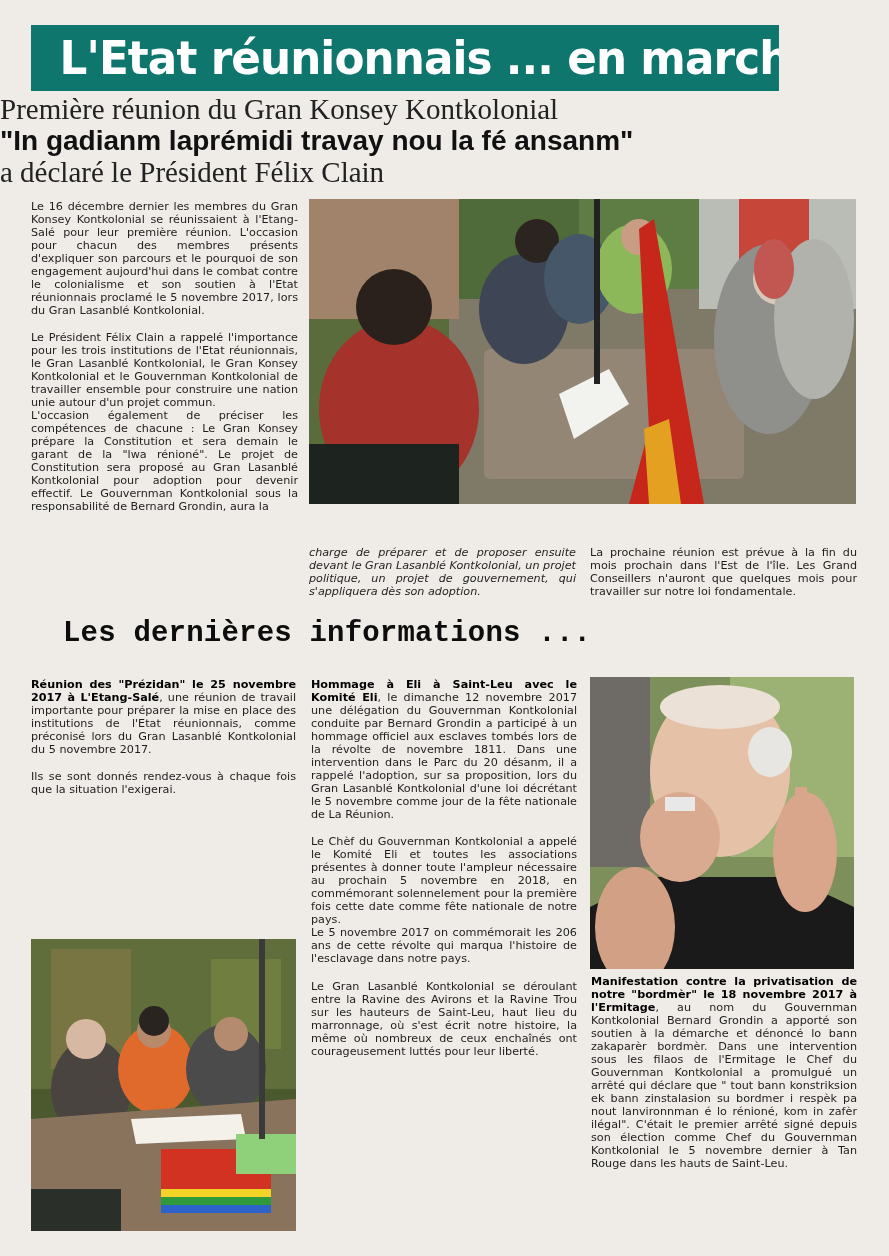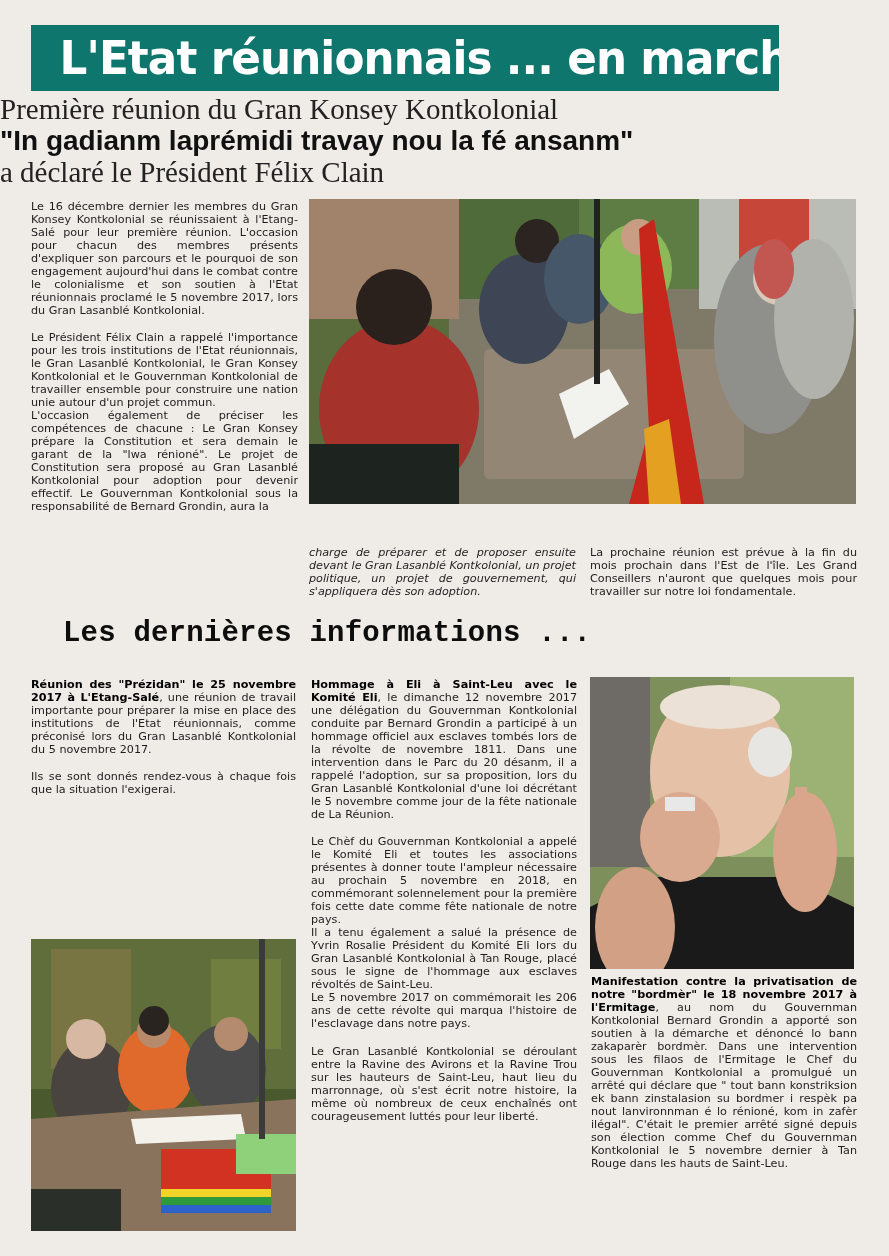--- a/index.html
+++ b/index.html
@@ -125,21 +125,20 @@
     <rect x="130" y="266" width="110" height="8" fill="#2d62c8"></rect>
     <rect x="205" y="195" width="60" height="40" fill="#8ed17a"></rect>
     <rect x="0" y="250" width="90" height="42" fill="#2b2f2a"></rect>
     <rect x="228" y="0" width="6" height="200" fill="#3a3a3a"></rect>
   </svg>
 </div>
 
 <div class="col-text" style="left:311px; top:678px; width:266px;">
   <p><b>Hommage à Eli à Saint-Leu avec le Komité Eli</b><span>, le dimanche 12 novembre 2017 une délégation du Gouvernman Kontkolonial conduite par Bernard Grondin a participé à un hommage officiel aux esclaves tombés lors de la révolte de novembre 1811. Dans une intervention dans le Parc du 20 désanm, il a rappelé l'adoption, sur sa proposition, lors du Gran Lasanblé Kontkolonial d'une loi décrétant le 5 novembre comme jour de la fête nationale de La Réunion.</span></p>
   <p class="gap">Le Chèf du Gouvernman Kontkolonial a appelé le Komité Eli et toutes les associations présentes à donner toute l'ampleur nécessaire au prochain 5 novembre en 2018, en commémorant solennelement pour la première fois cette date comme fête nationale de notre pays.</p>
-  <p>Il a tenu également a salué la présence de Yvrin Rosalie Président du Komité Eli lors du Gran Lasanblé Kontkolonial à Tan Rouge, placé sous le signe de l'hommage aux esclaves révoltés de Saint-Leu.</p>
   <p>Le 5 novembre 2017 on commémorait les 206 ans de cette révolte qui marqua l'histoire de l'esclavage dans notre pays.</p>
   <p class="gap">Le Gran Lasanblé Kontkolonial se déroulant entre la Ravine des Avirons et la Ravine Trou sur les hauteurs de Saint-Leu, haut lieu du marronnage, où s'est écrit notre histoire, la même où nombreux de ceux enchaînés ont courageusement luttés pour leur liberté.</p>
 </div>
 
 <div class="photo" style="left:590px; top:677px; width:264px; height:292px;">
   <svg width="264" height="292" viewBox="0 0 264 292">
     <rect width="264" height="292" fill="#7d8f5a"></rect>
     <rect x="140" y="0" width="124" height="180" fill="#9cb274"></rect>
     <rect x="0" y="0" width="60" height="190" fill="#6e6a66"></rect>
     <ellipse cx="130" cy="95" rx="70" ry="85" fill="#e5c1a8"></ellipse>

